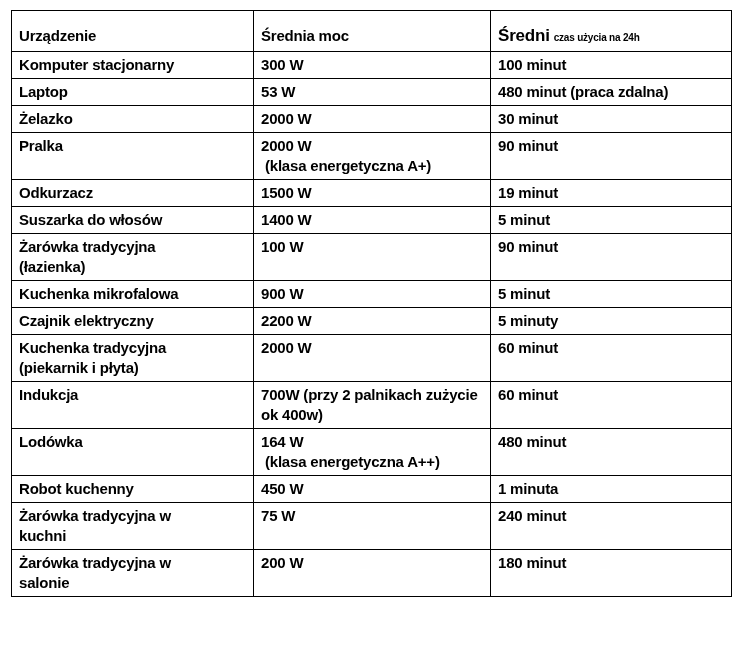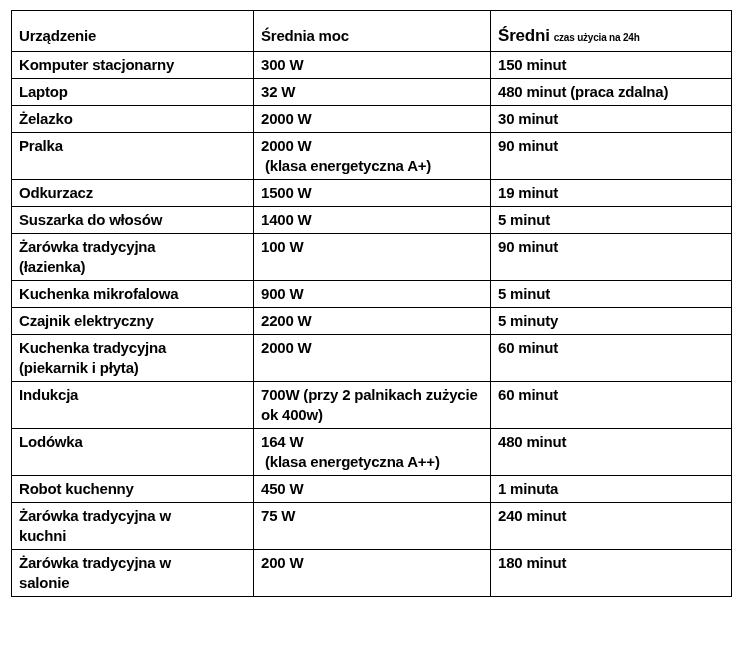--- a/index.html
+++ b/index.html
@@ -68,25 +68,25 @@
       <tr>
         <th class="h-device">Urządzenie</th>
         <th class="h-power">Średnia moc</th>
         <th class="h-time"><span class="h-main">Średni</span><span> </span><span class="h-sub">czas użycia na 24h</span></th>
       </tr>
     </thead>
     <tbody>
         <tr>
           <td>Komputer stacjonarny</td>
           <td>300 W</td>
-          <td>150 minut</td>
+          <td>100 minut</td>
         </tr>
         <tr>
           <td>Laptop</td>
-          <td>32 W</td>
+          <td>53 W</td>
           <td>480 minut (praca zdalna)</td>
         </tr>
         <tr>
           <td>Żelazko</td>
           <td>2000 W</td>
           <td>30 minut</td>
         </tr>
         <tr>
           <td>Pralka</td>
           <td>2000 W

